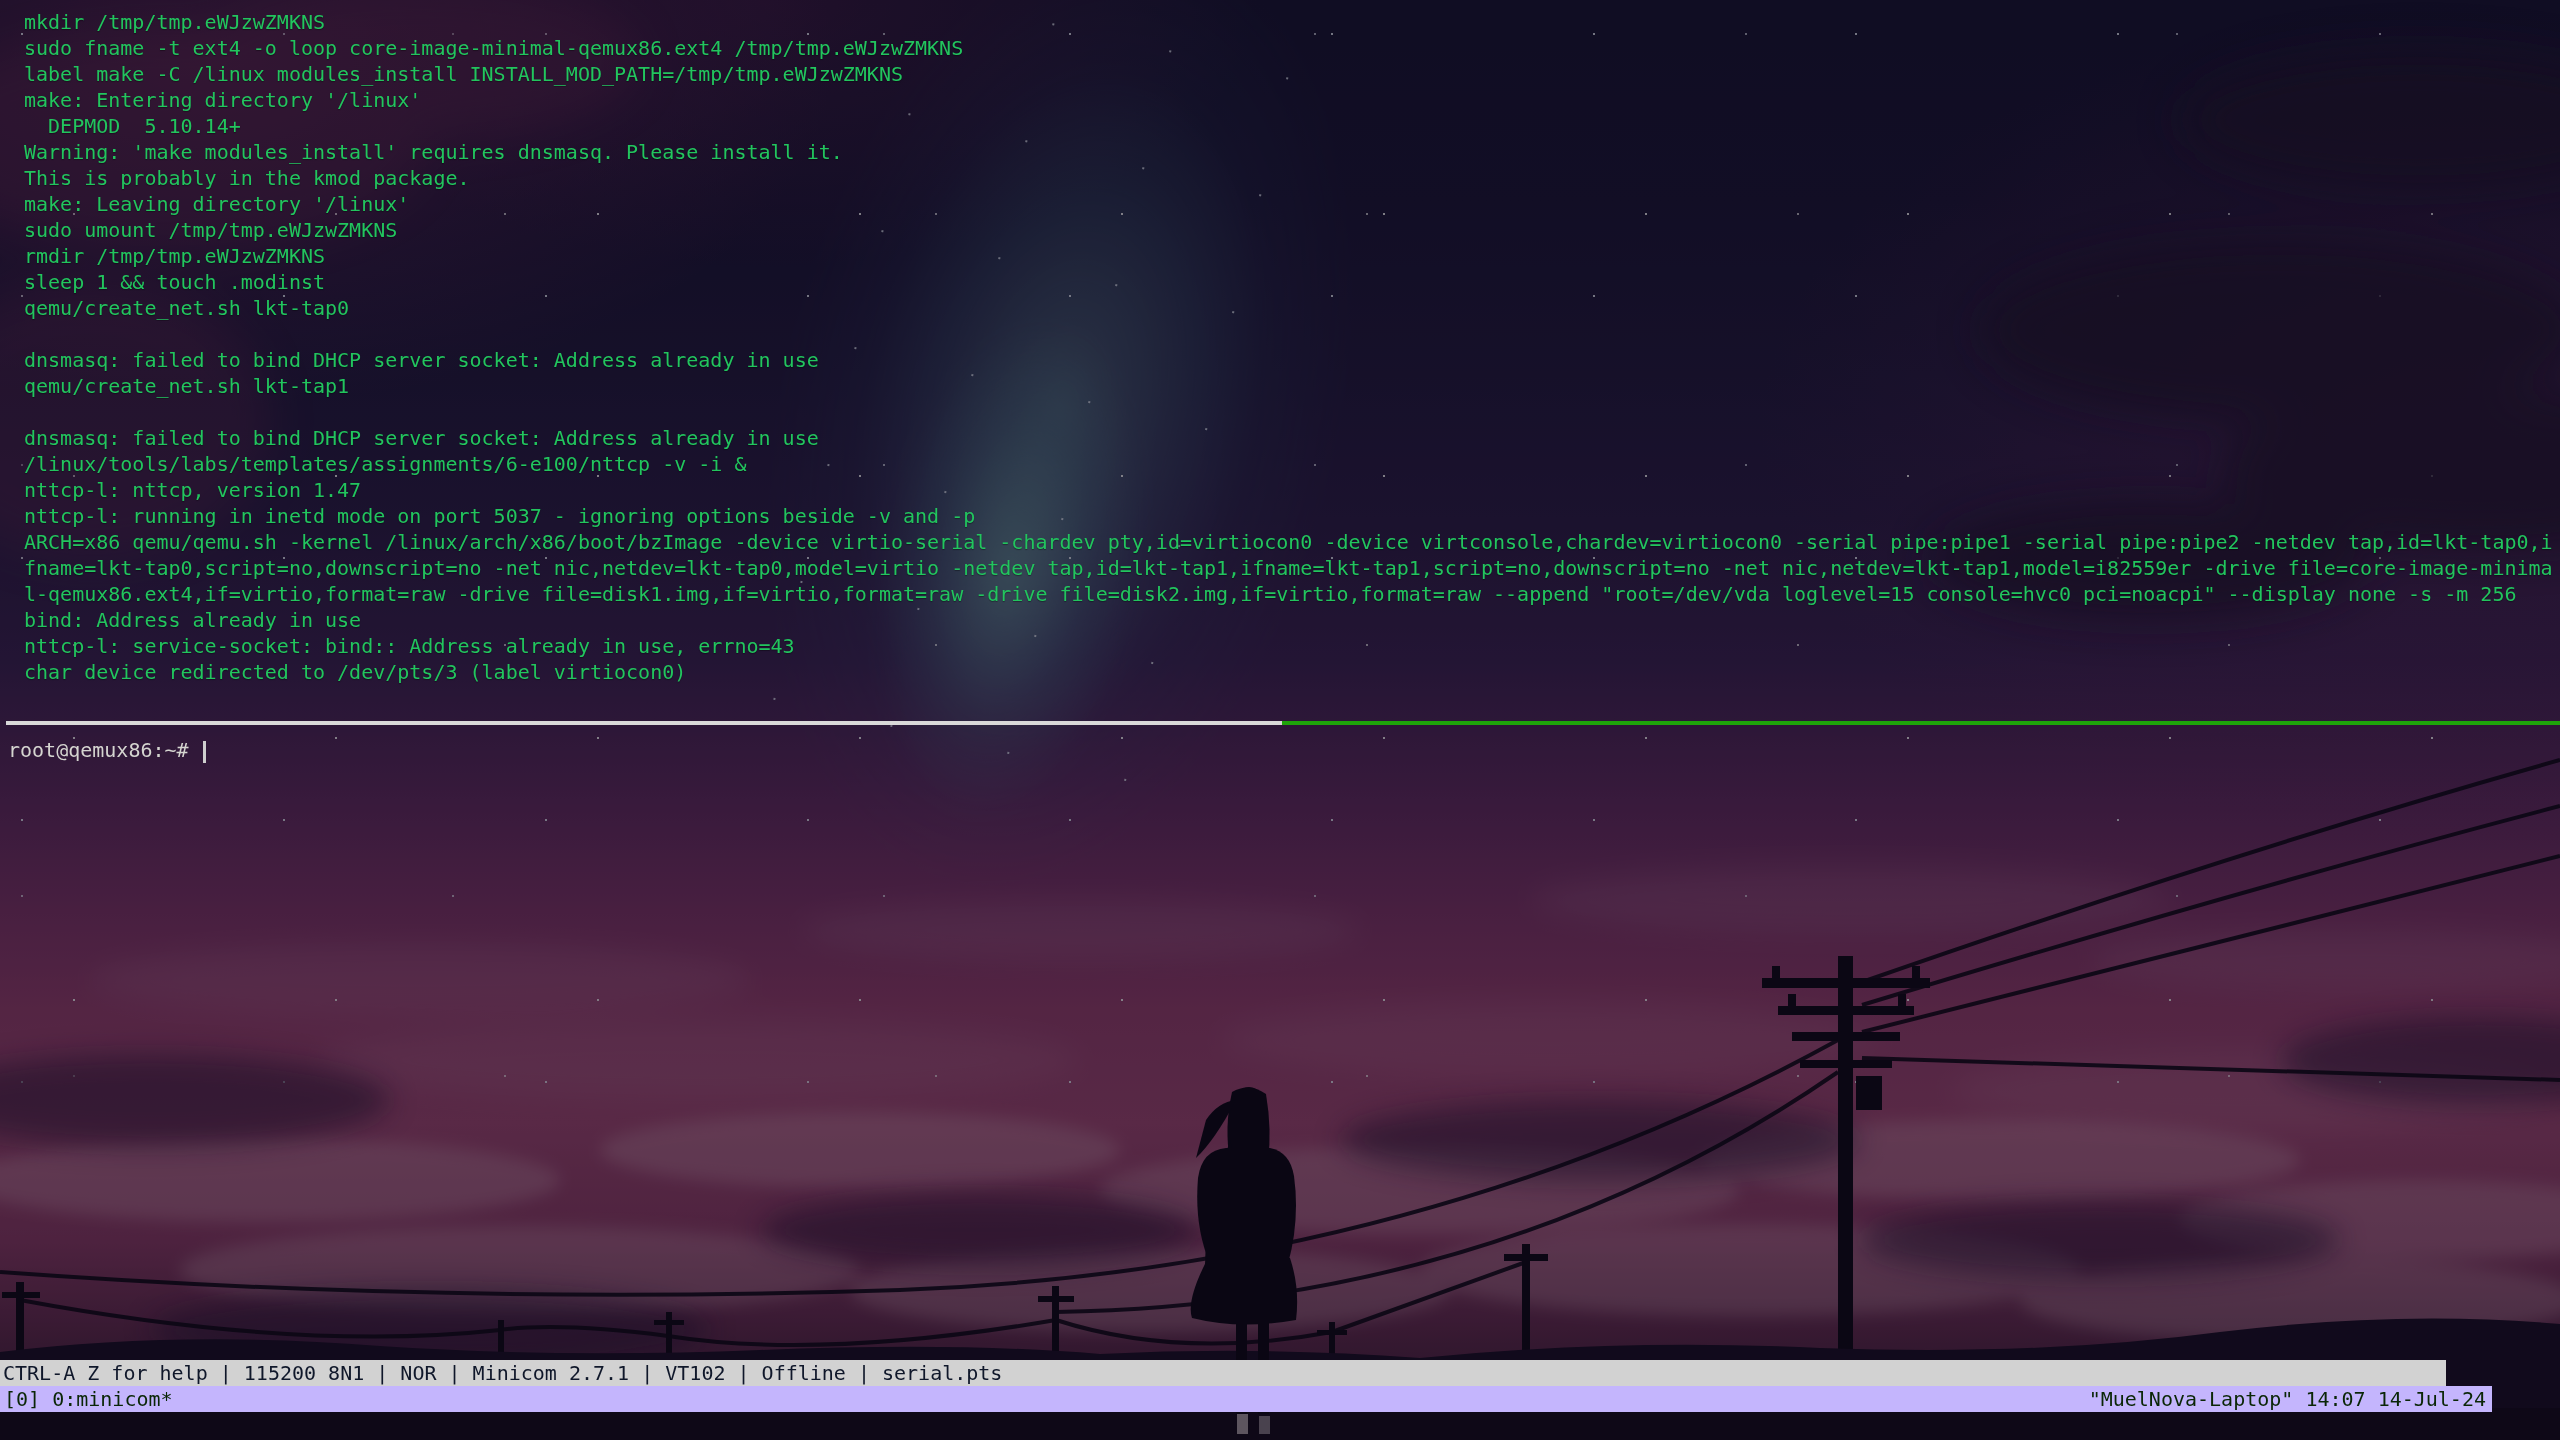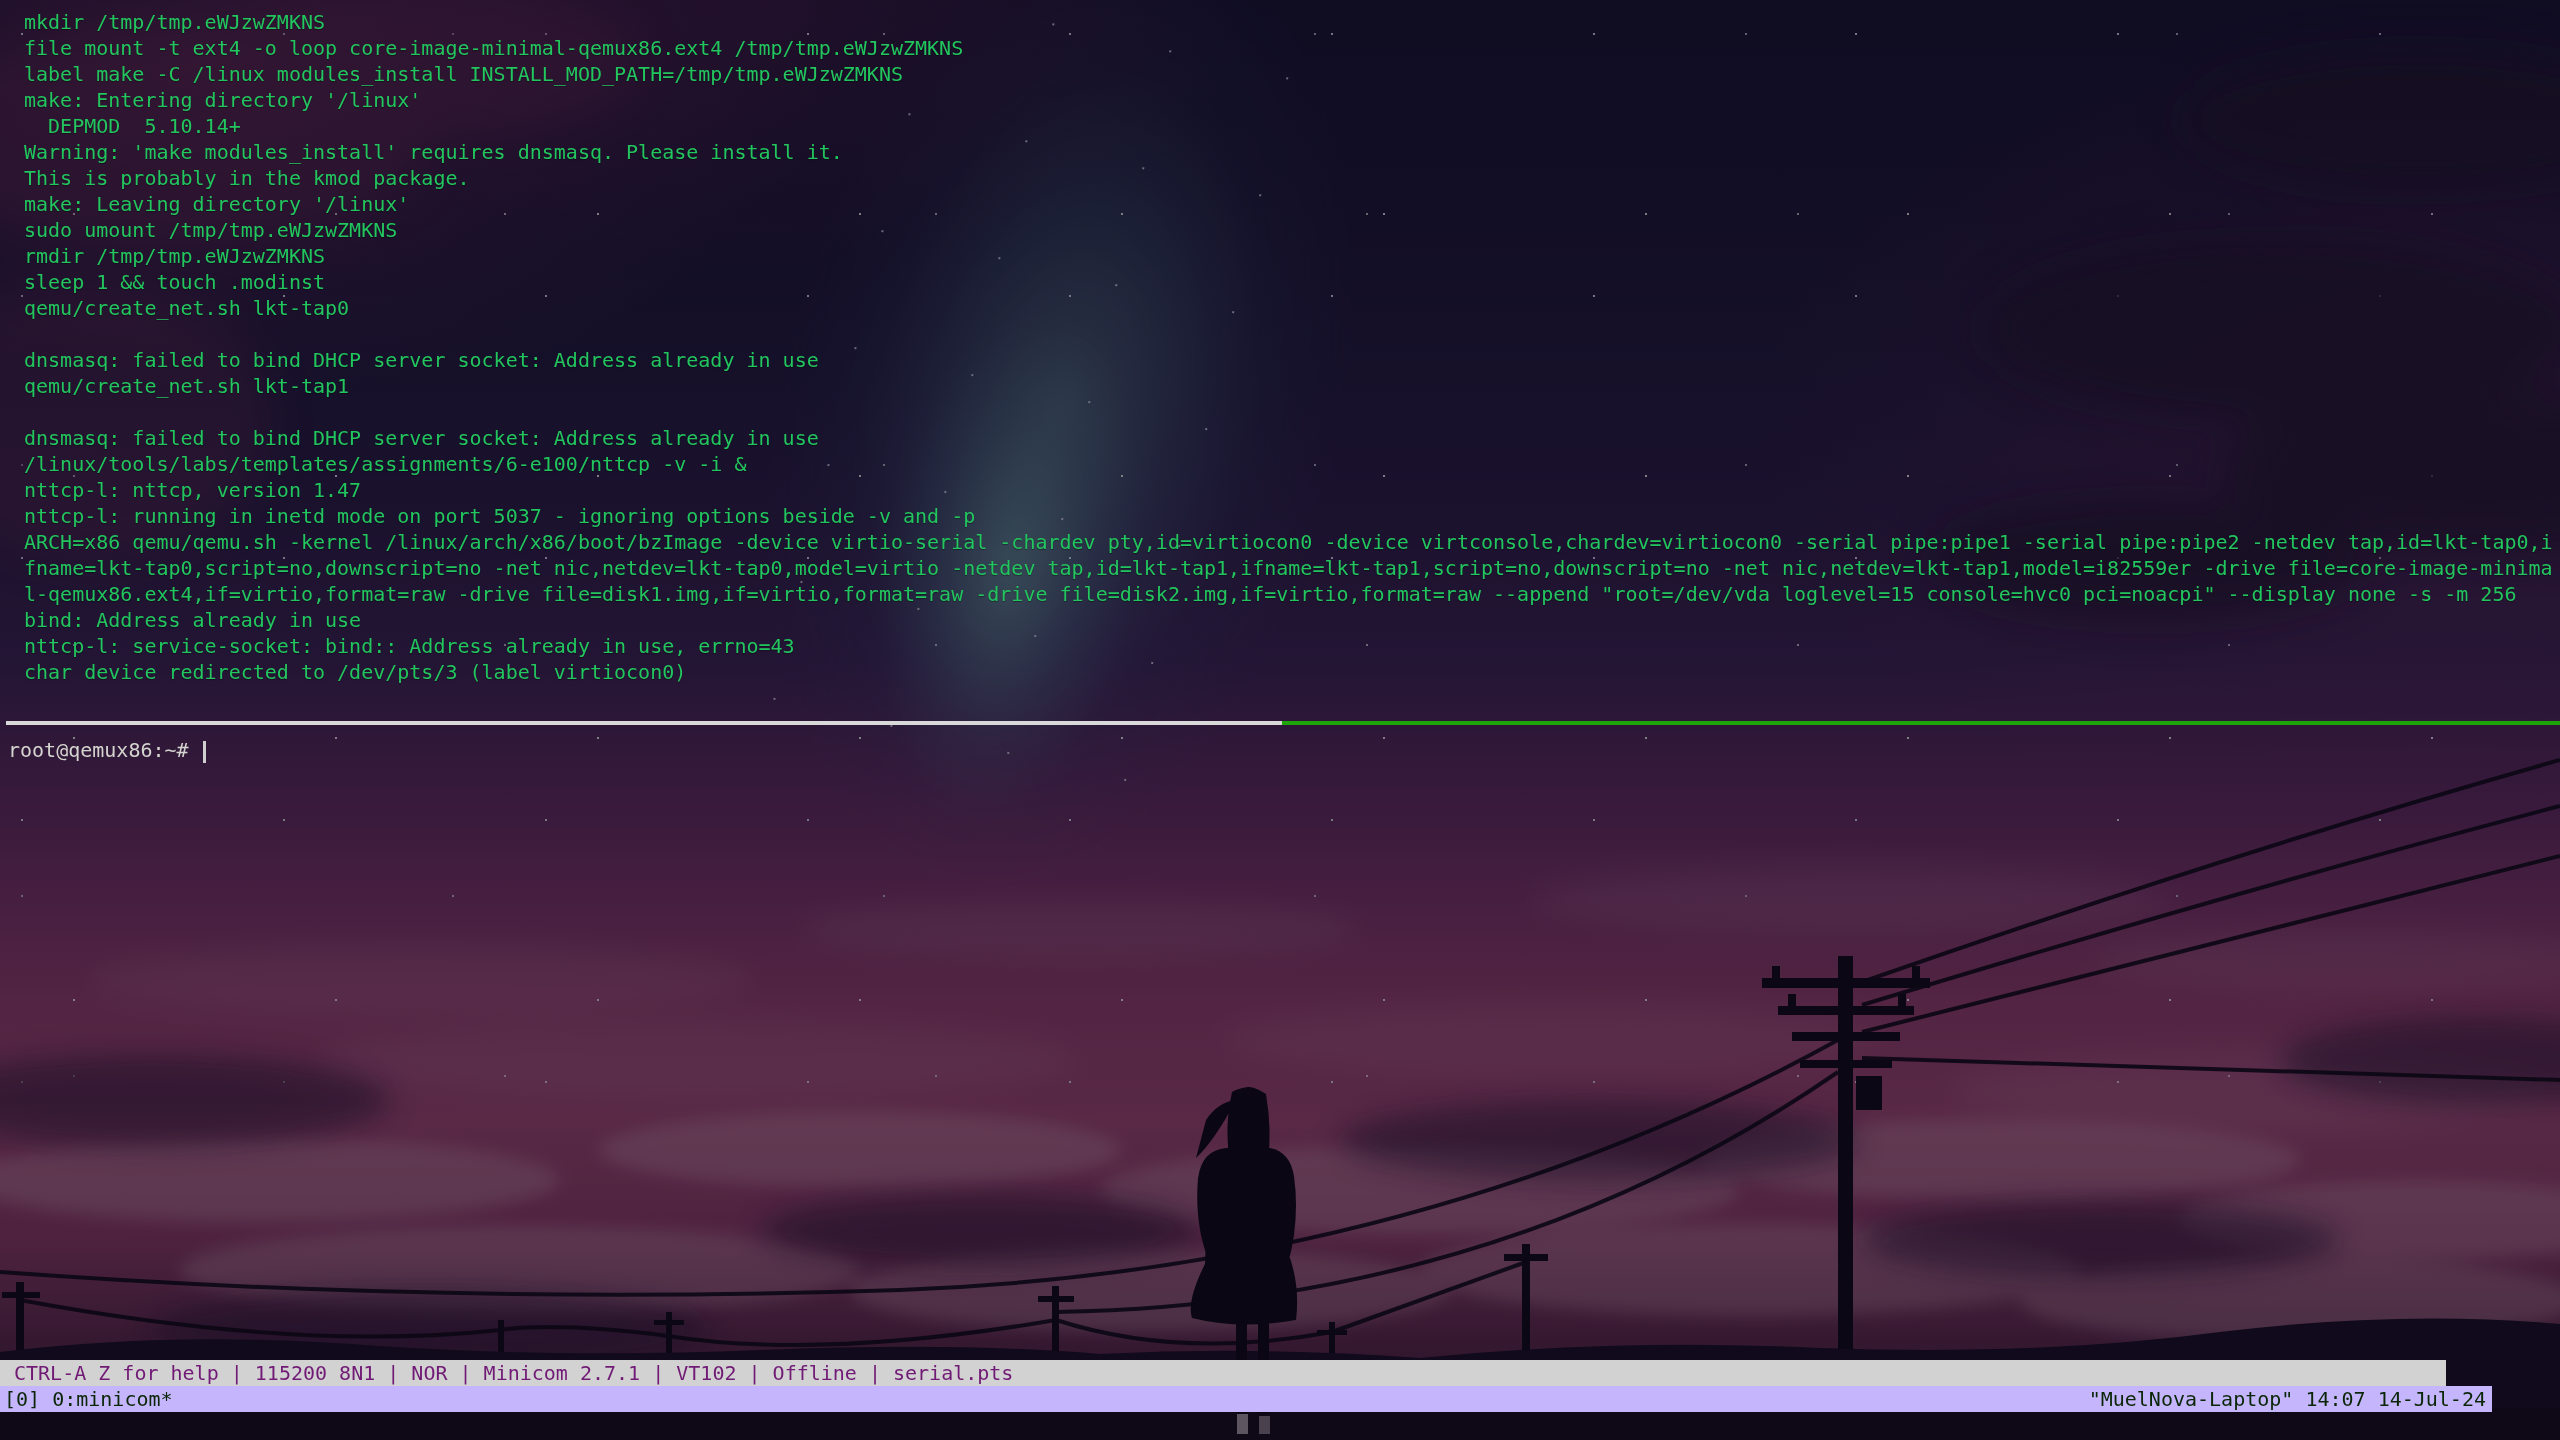--- a/index.html
+++ b/index.html
@@ -51,22 +51,22 @@
   .separator-gray{position:absolute;left:6px;top:721px;width:1276px;height:4px;background:#d9d9d9;}
   .separator-green{position:absolute;left:1282px;top:721px;width:1278px;height:4px;background:#1ea50a;}
 
   .prompt-row{position:absolute;left:8px;top:737px;height:26px;line-height:26px;
               color:#d5d5d0;white-space:pre;}
   .cursor{display:inline-block;width:3px;height:22px;background:#cfcfcf;
           vertical-align:middle;margin-left:2px;}
 
   
   .minicom-bar{position:absolute;left:0;top:1360px;width:2446px;height:26px;
-               background:#d2d2d2;color:#701a75;line-height:26px;white-space:pre;
-               padding-left:14px;box-sizing:border-box;}
+               background:#d2d2d2;color:#0f172a;line-height:26px;white-space:pre;
+               padding-left:3px;box-sizing:border-box;}
   .tmux-bar{position:absolute;left:0;top:1386px;width:2492px;height:26px;
             background:#c4b5fd;color:#083505;line-height:26px;}
   .tmux-left{position:absolute;left:4px;top:0;white-space:pre;color:#0a2606;}
   .tmux-right{position:absolute;right:6px;top:0;white-space:pre;color:#0a2606;}
 </style>
 </head>
 <body>
 
 <div class="screen">
 
@@ -189,21 +189,21 @@
     </g>
 
     <rect x="1237" y="1414" width="11" height="20" fill="#cdbfc6" opacity=".8"></rect>
     <rect x="1259" y="1416" width="11" height="18" fill="#cdbfc6" opacity=".6"></rect>
   </svg>
 
   <div class="overlay"></div>
 
   <div class="term" id="term-lines">
       <div class="trow">mkdir /tmp/tmp.eWJzwZMKNS</div>
-      <div class="trow">file mount -t ext4 -o loop core-image-minimal-qemux86.ext4 /tmp/tmp.eWJzwZMKNS</div>
+      <div class="trow">sudo fname -t ext4 -o loop core-image-minimal-qemux86.ext4 /tmp/tmp.eWJzwZMKNS</div>
       <div class="trow">label make -C /linux modules_install INSTALL_MOD_PATH=/tmp/tmp.eWJzwZMKNS</div>
       <div class="trow">make: Entering directory '/linux'</div>
       <div class="trow">  DEPMOD  5.10.14+</div>
       <div class="trow">Warning: 'make modules_install' requires dnsmasq. Please install it.</div>
       <div class="trow">This is probably in the kmod package.</div>
       <div class="trow">make: Leaving directory '/linux'</div>
       <div class="trow">sudo umount /tmp/tmp.eWJzwZMKNS</div>
       <div class="trow">rmdir /tmp/tmp.eWJzwZMKNS</div>
       <div class="trow">sleep 1 &amp;&amp; touch .modinst</div>
       <div class="trow">qemu/create_net.sh lkt-tap0</div>

